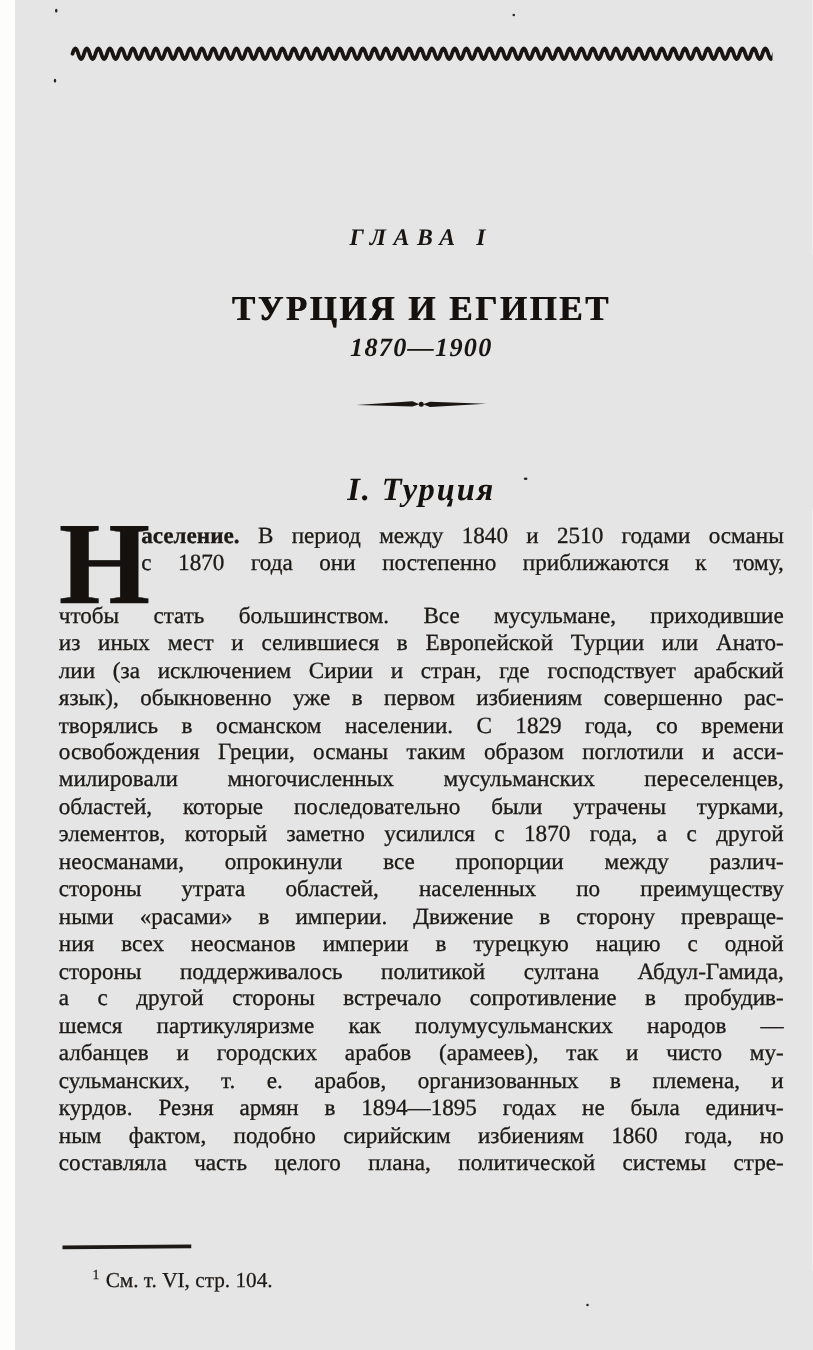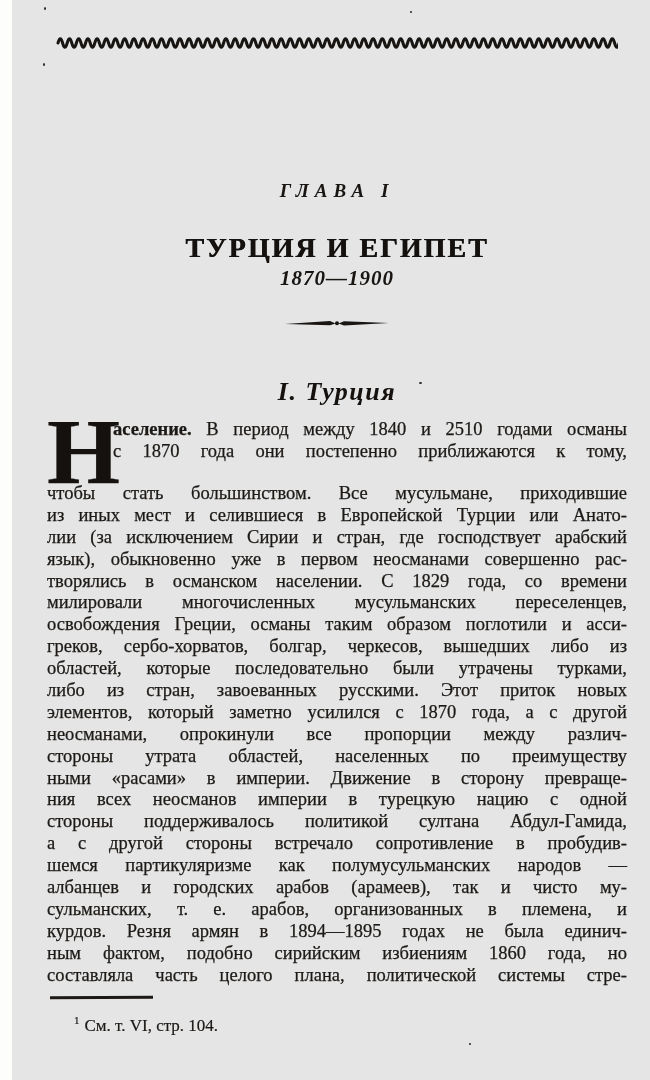--- a/index.html
+++ b/index.html
@@ -119,27 +119,25 @@
       <div class="drop-cap">Н</div>
       <div class="first-lines">
         <div class="bline"><span class="lead-word">аселение.</span><span> В период между 1840 и 2510 годами османы</span></div>
           <div class="bline">с 1870 года они постепенно приближаются к тому,</div>
         </div>
     </div>
     <div id="paragraphRest">
         <div class="bline">чтобы стать большинством. Все мусульмане, приходившие</div>
         <div class="bline">из иных мест и селившиеся в Европейской Турции или Анато-</div>
         <div class="bline">лии (за исключением Сирии и стран, где господствует арабский</div>
-        <div class="bline">язык), обыкновенно уже в первом неосманами совершенно рас-</div>
+        <div class="bline">язык), обыкновенно уже в первом избиениям совершенно рас-</div>
         <div class="bline">творялись в османском населении. С 1829 года, со времени</div>
+        <div class="bline">освобождения Греции, османы таким образом поглотили и асси-</div>
         <div class="bline">милировали многочисленных мусульманских переселенцев,</div>
-        <div class="bline">освобождения Греции, османы таким образом поглотили и асси-</div>
-        <div class="bline">греков, сербо-хорватов, болгар, черкесов, вышедших либо из</div>
         <div class="bline">областей, которые последовательно были утрачены турками,</div>
-        <div class="bline">либо из стран, завоеванных русскими. Этот приток новых</div>
         <div class="bline">элементов, который заметно усилился с 1870 года, а  с другой</div>
         <div class="bline">неосманами, опрокинули все пропорции между различ-</div>
         <div class="bline">стороны утрата областей, населенных по преимуществу</div>
         <div class="bline">ными «расами» в империи. Движение в сторону превраще-</div>
         <div class="bline">ния всех неосманов империи в турецкую нацию с одной</div>
         <div class="bline">стороны поддерживалось политикой султана Абдул-Гамида,</div>
         <div class="bline">а с другой стороны встречало сопротивление в пробудив-</div>
         <div class="bline">шемся партикуляризме как полумусульманских народов —</div>
         <div class="bline">албанцев и городских арабов (арамеев), так и чисто му-</div>
         <div class="bline">сульманских, т. е. арабов, организованных в племена, и</div>

